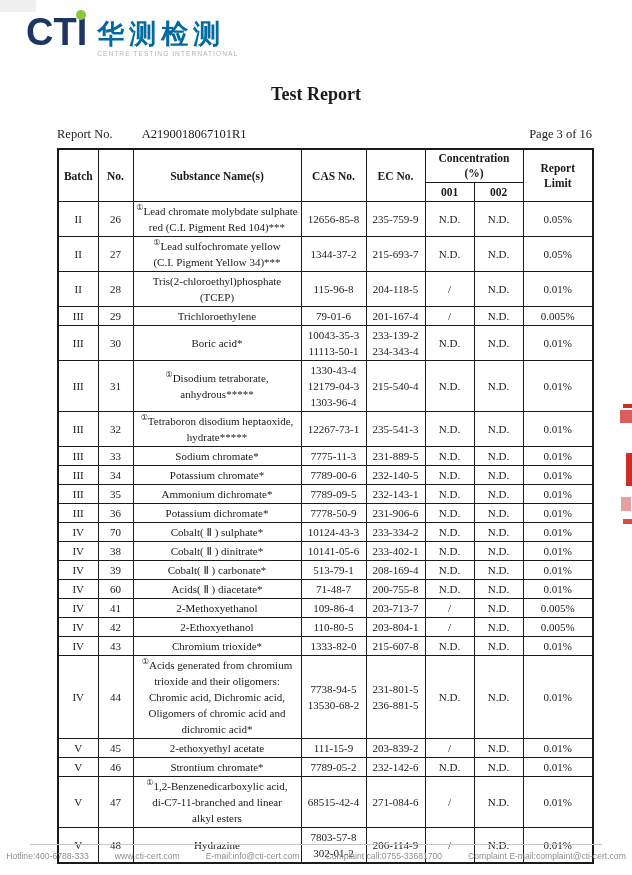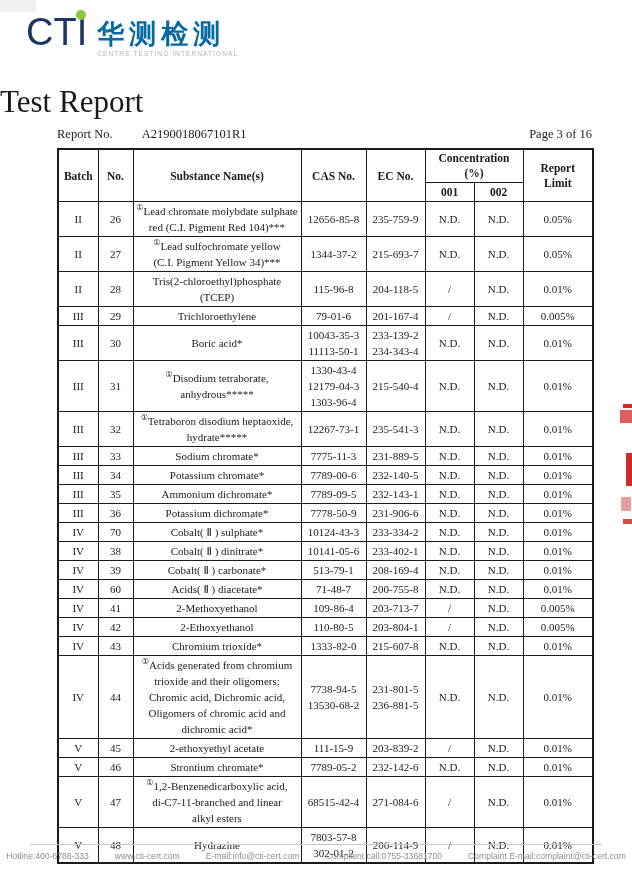--- a/index.html
+++ b/index.html
@@ -6,29 +6,29 @@
   body{
     width:632px;height:875px;background:#ffffff;position:relative;
     font-family:"Liberation Serif", serif;color:#1a1a1a;overflow:hidden;
   }
   
   .scan-artifact{position:absolute;left:0;top:0;width:36px;height:12px;background:#f0f0f0;}
 
   
   .logo{position:absolute;left:26px;top:12px;display:flex;align-items:flex-start;}
   .logo-cti-wrap{position:relative;}
-  .logo-cti{font-family:"Liberation Sans", sans-serif;font-weight:normal;font-size:38px;line-height:40px;letter-spacing:0px;color:#1d3563;}
+  .logo-cti{font-family:"Liberation Sans", sans-serif;font-weight:bold;font-size:38px;line-height:40px;letter-spacing:0px;color:#1d3563;}
   .logo-dot{position:absolute;right:1px;top:-2px;width:10px;height:10px;border-radius:50%;background:#8cc63f;}
   .logo-right{margin-left:10px;margin-top:8px;}
   .logo-cn{font-size:27px;line-height:28px;color:#0369a1;letter-spacing:5px;font-weight:bold;font-family:"DejaVu Sans", sans-serif;}
   .logo-sub{font-size:6.6px;color:#b2b2b2;letter-spacing:1.05px;margin-top:2px;font-family:"Liberation Sans", sans-serif;}
 
   
-  .title{position:absolute;left:0;top:84px;width:100%;margin:0;text-align:left;
-    font-size:31px;font-weight:normal;font-family:"Liberation Serif", serif;}
+  .title{position:absolute;left:0;top:84px;width:100%;margin:0;text-align:center;
+    font-size:18px;font-weight:bold;font-family:"Liberation Serif", serif;}
   .meta{position:absolute;left:57px;top:127px;width:535px;font-size:12.5px;}
   .meta-value{margin-left:26px;}
   .meta-page{float:right;}
 
   
   table.report-table{
     position:absolute;left:57px;top:148px;width:535px;
     border-collapse:collapse;table-layout:fixed;
     font-size:11px;
   }

